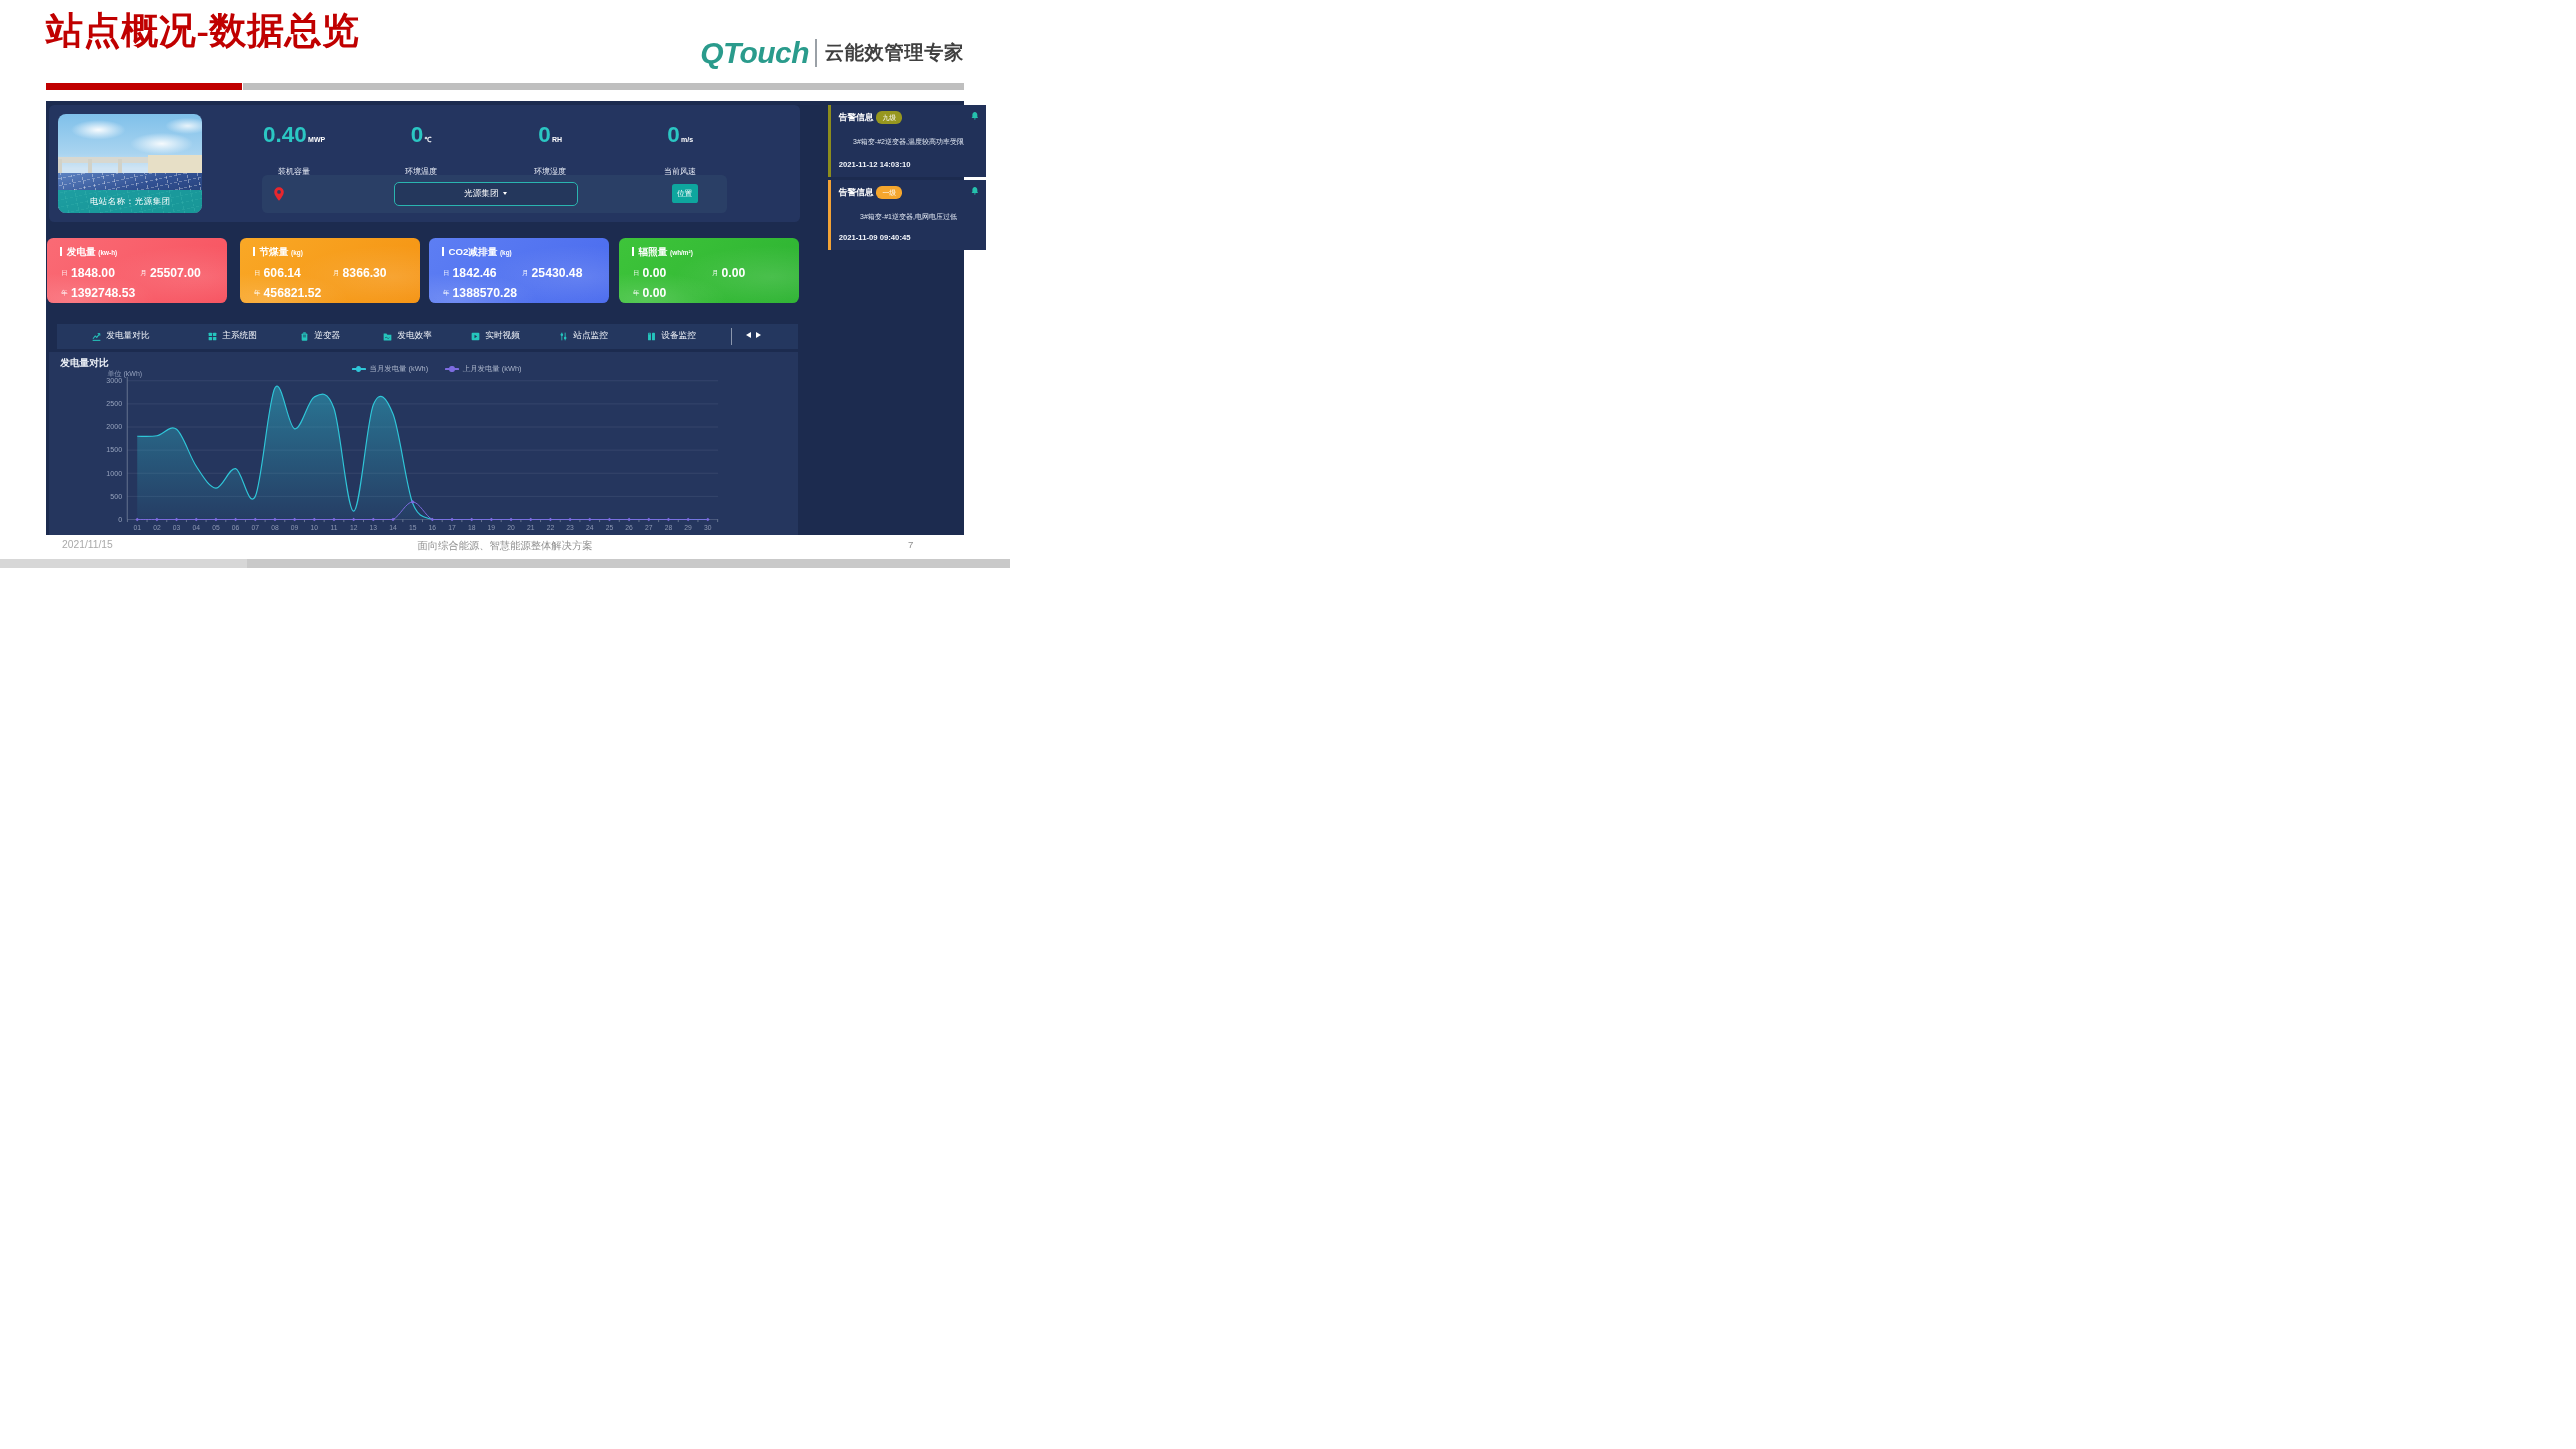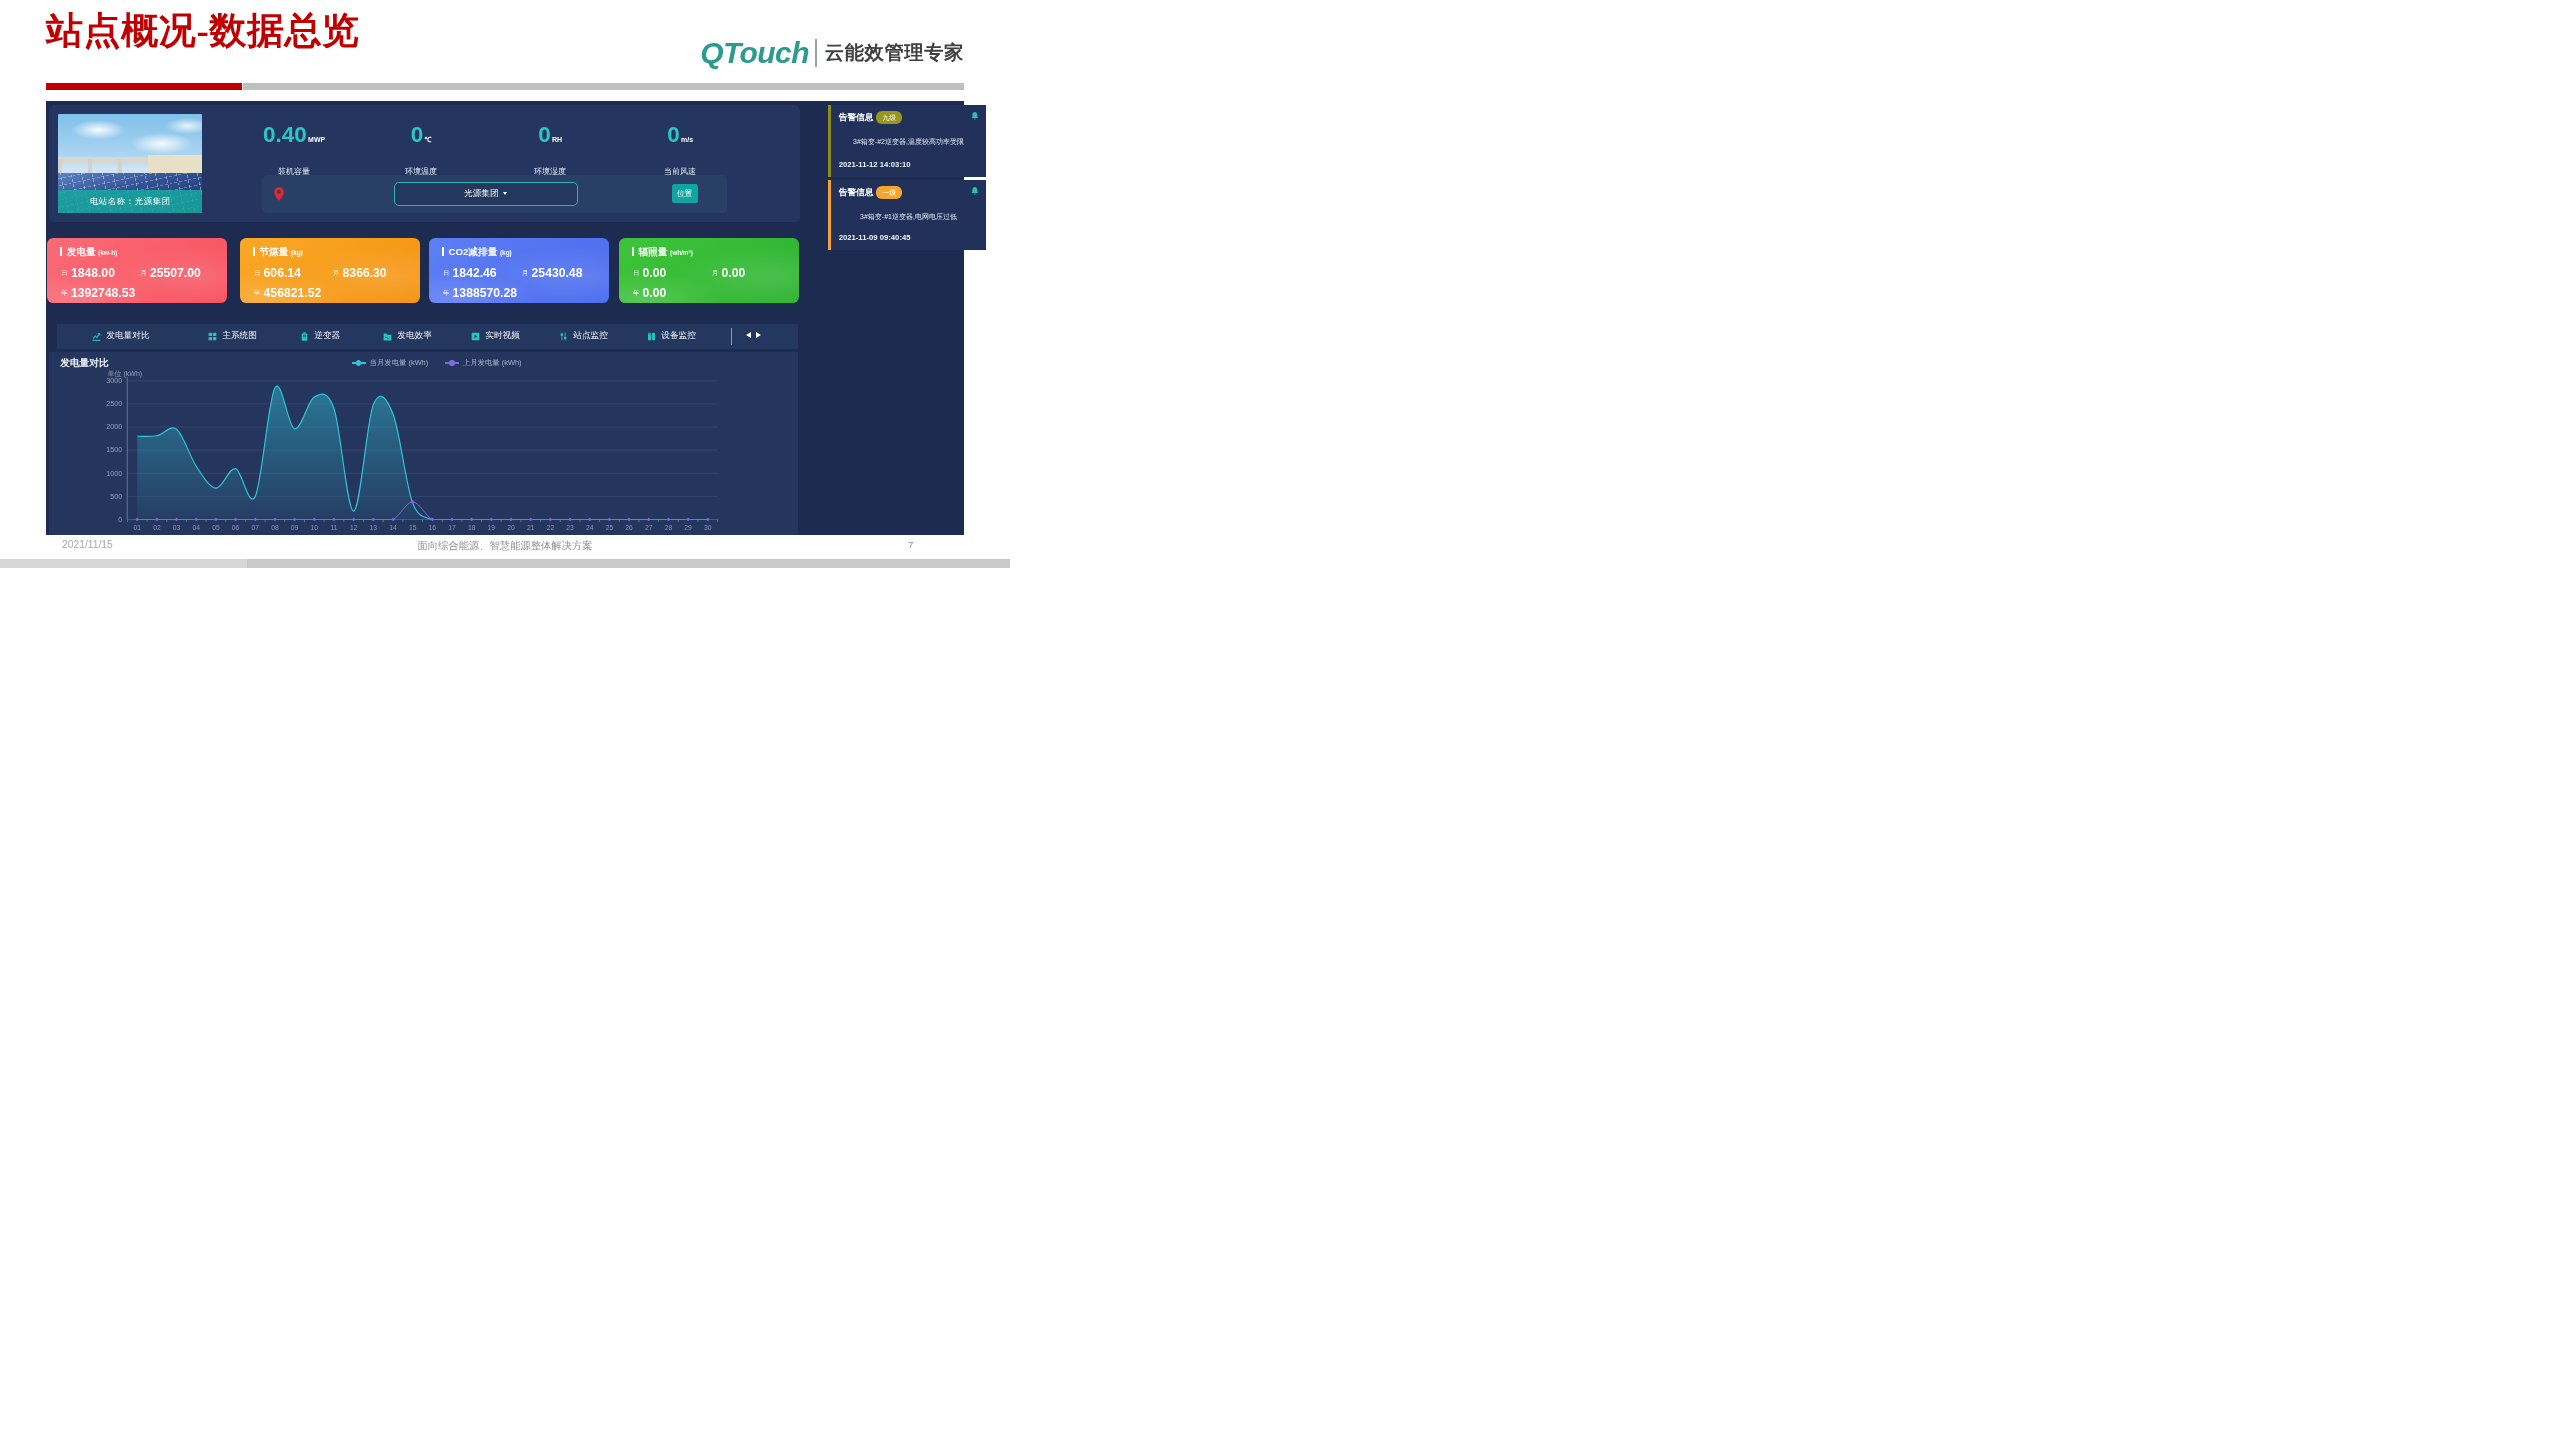--- a/index.html
+++ b/index.html
@@ -14,21 +14,21 @@
   .logo{position:absolute;right:46px;top:36px;display:flex;align-items:center;height:33px;}
   .logo-brand{font-size:30px;font-weight:800;font-style:italic;color:#2a9b8c;letter-spacing:-0.6px;}
   .logo-divider{width:1.9px;height:28px;background:#9aa0a6;margin:0 7.7px 0 6.4px;}
   .logo-tagline{font-size:19.3px;font-weight:700;color:#404040;letter-spacing:0.6px;}
 
   
   .dashboard{position:absolute;left:46px;top:101px;width:918px;height:434px;background:#1c2b4f;}
 
   
   .top-panel{position:absolute;left:2.6px;top:3.9px;width:751px;height:117px;background:#243560;border-radius:5.2px;}
-  .photo{position:absolute;left:9.7px;top:9px;width:144px;height:99px;border-radius:1px;overflow:hidden;
+  .photo{position:absolute;left:9.7px;top:9px;width:144px;height:99px;border-radius:8px;overflow:hidden;
     background:linear-gradient(#7fc0ea 0%, #a9d4f0 40%, #cfe4f4 55%, #cfe4f4 100%);}
   .photo .clouds{position:absolute;inset:0;
     background:radial-gradient(ellipse 39px 14px at 28% 16%, rgba(255,255,255,.95), rgba(255,255,255,0) 70%),
                radial-gradient(ellipse 45px 15.5px at 72% 30%, rgba(255,255,255,.9), rgba(255,255,255,0) 70%),
                radial-gradient(ellipse 32px 11.6px at 90% 12%, rgba(255,255,255,.8), rgba(255,255,255,0) 70%);}
   .photo .beam{position:absolute;left:0;top:44%;width:100%;height:5.2px;background:#d8d8d0;}
   .photo .columns{position:absolute;left:0;top:46%;width:100%;height:16%;
     background:repeating-linear-gradient(90deg,#d2d2c8 0 4.5px, rgba(0,0,0,0) 4.5px 30px);}
   .photo .buildings{position:absolute;right:0;top:42%;width:38%;height:20%;background:#e7dfc6;}
   .photo .panels{position:absolute;left:0;bottom:0;width:100%;height:40%;
@@ -75,21 +75,21 @@
   .tab{position:absolute;top:0;height:24.5px;display:flex;align-items:center;cursor:pointer;color:#f2f5fa;font-size:8.7px;}
   .tab .ticon{width:9px;height:9px;margin-right:5.2px;display:inline-flex;}
   .tab-divider{position:absolute;left:674px;top:3.9px;width:0.6px;height:16.7px;background:#8b97ad;}
   .chevron{position:absolute;top:8.4px;width:0;height:0;cursor:pointer;}
   .chevron-left{left:689px;border-top:3.9px solid rgba(0,0,0,0);border-bottom:3.9px solid rgba(0,0,0,0);border-right:5.2px solid #ffffff;}
   .chevron-right{left:699px;border-top:3.9px solid rgba(0,0,0,0);border-bottom:3.9px solid rgba(0,0,0,0);border-left:5.2px solid #ffffff;}
 
   
   .chart-panel{position:absolute;left:2.6px;top:251px;width:749px;height:183px;background:#25365e;}
   .chart-title{position:absolute;left:11.6px;top:5.2px;font-size:9.7px;font-weight:700;color:#eef2f8;}
-  .legend{position:absolute;left:303px;top:6px;display:flex;gap:16.7px;align-items:center;}
+  .legend{position:absolute;left:303px;top:12px;display:flex;gap:16.7px;align-items:center;}
   .legend-item{display:flex;align-items:center;font-size:7.4px;color:#aab4c9;cursor:pointer;}
   .lmark{position:relative;width:14px;height:6.4px;margin-right:3.9px;}
   .lmark .line{position:absolute;left:0;top:2.6px;width:14px;height:1.3px;border-radius:0.6px;}
   .lmark .dot{position:absolute;left:4.5px;top:0;width:5.2px;height:6.4px;border-radius:50%;}
   .lg-cur .line{background:#2fc6d8;} .lg-cur .dot{background:#2fc6d8;}
   .lg-prev .line{background:#7d6ce0;} .lg-prev .dot{background:#7d6ce0;}
   .unit-label{position:absolute;left:59px;top:16.7px;font-size:7px;color:#93a0bc;}
   #chart-svg{position:absolute;left:0;top:0;}
 
   

